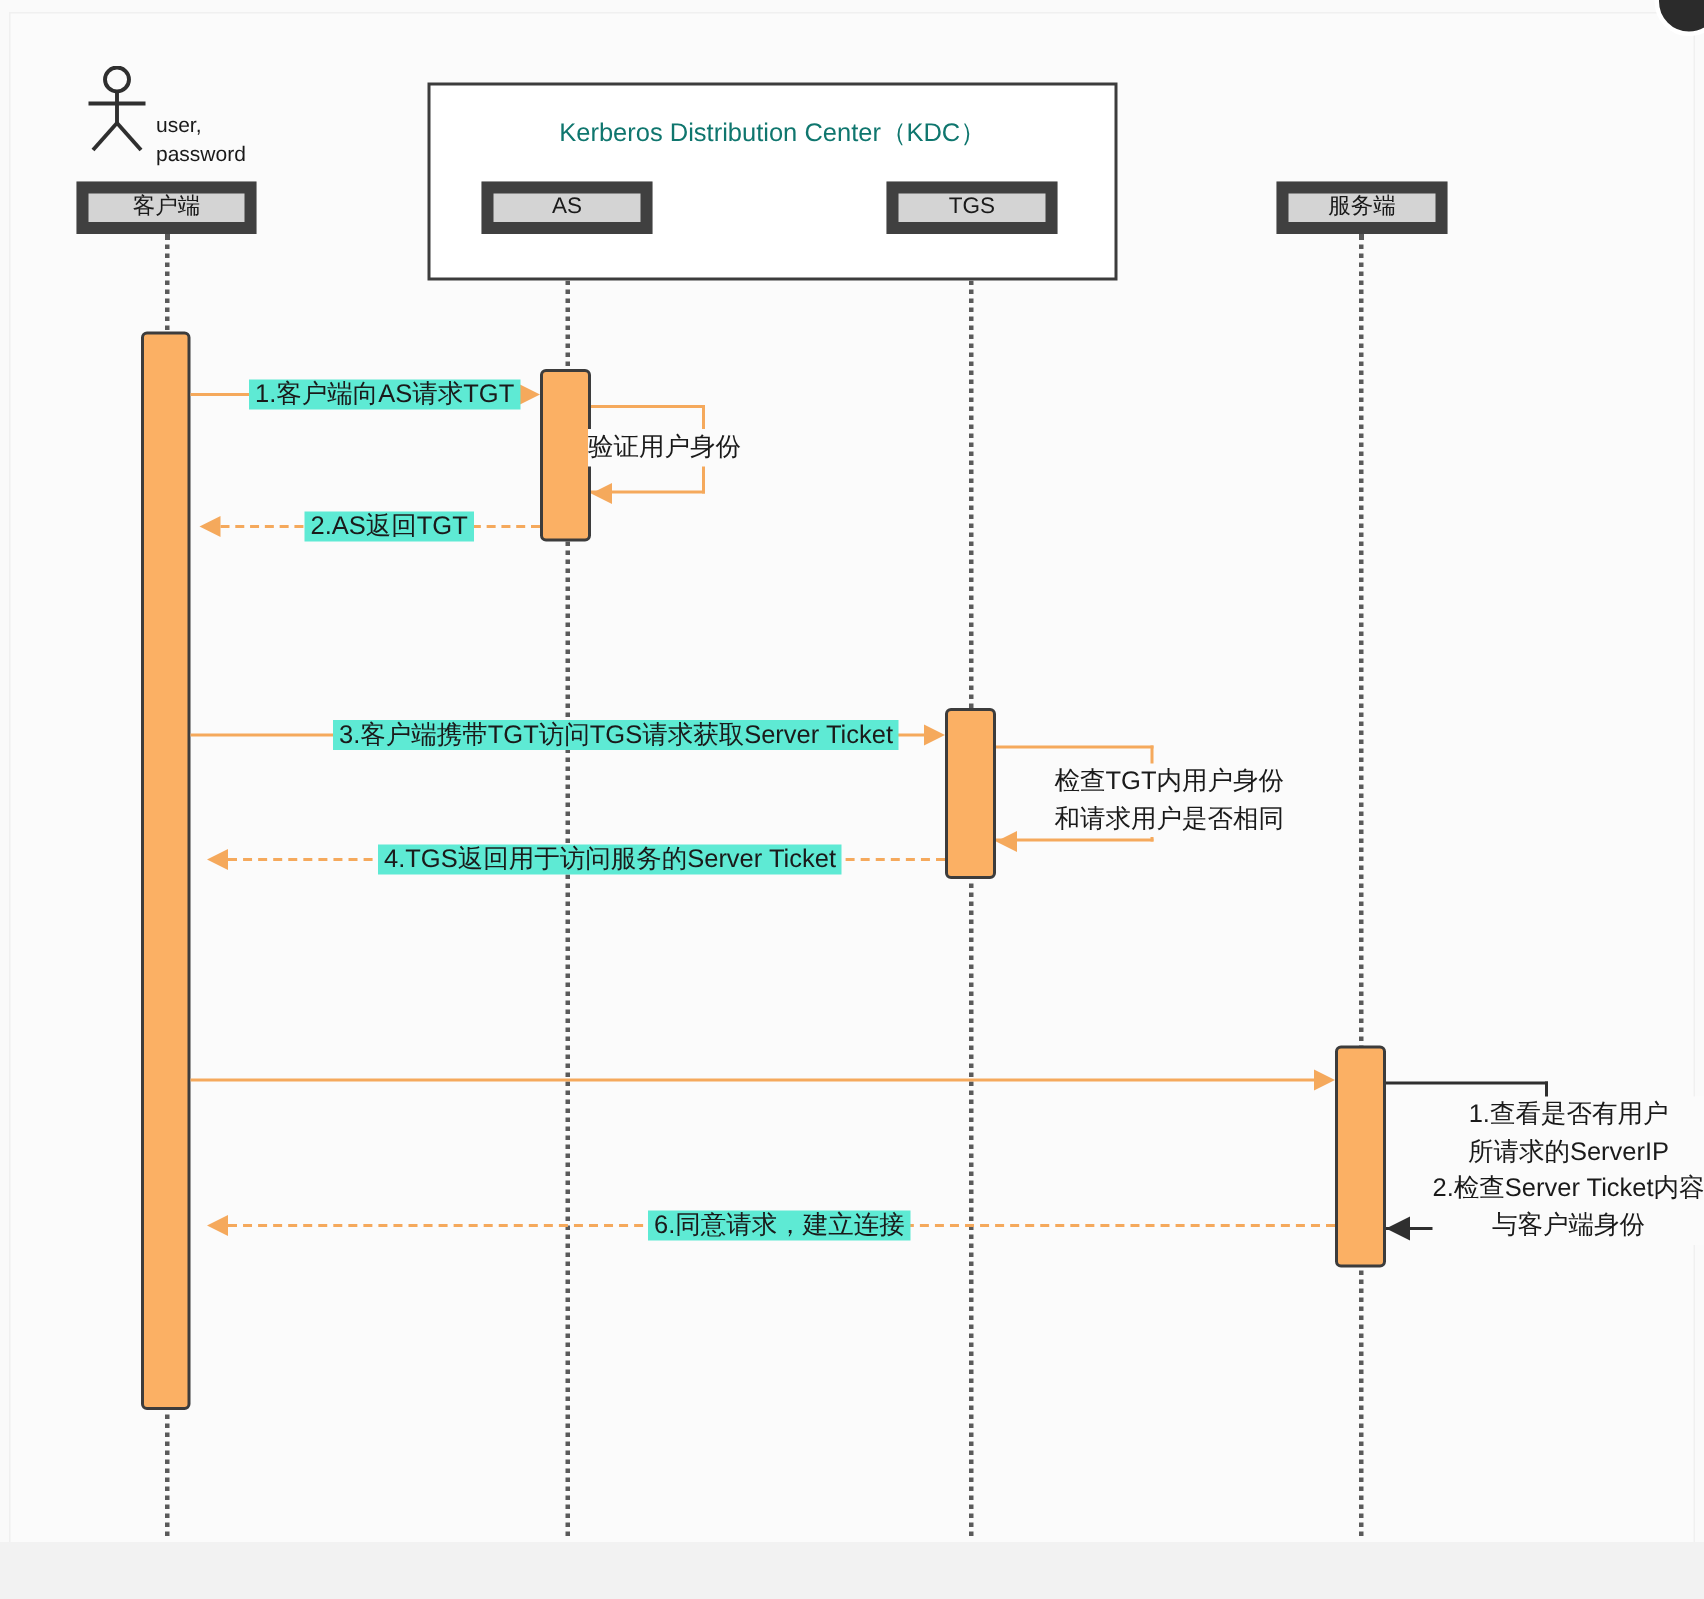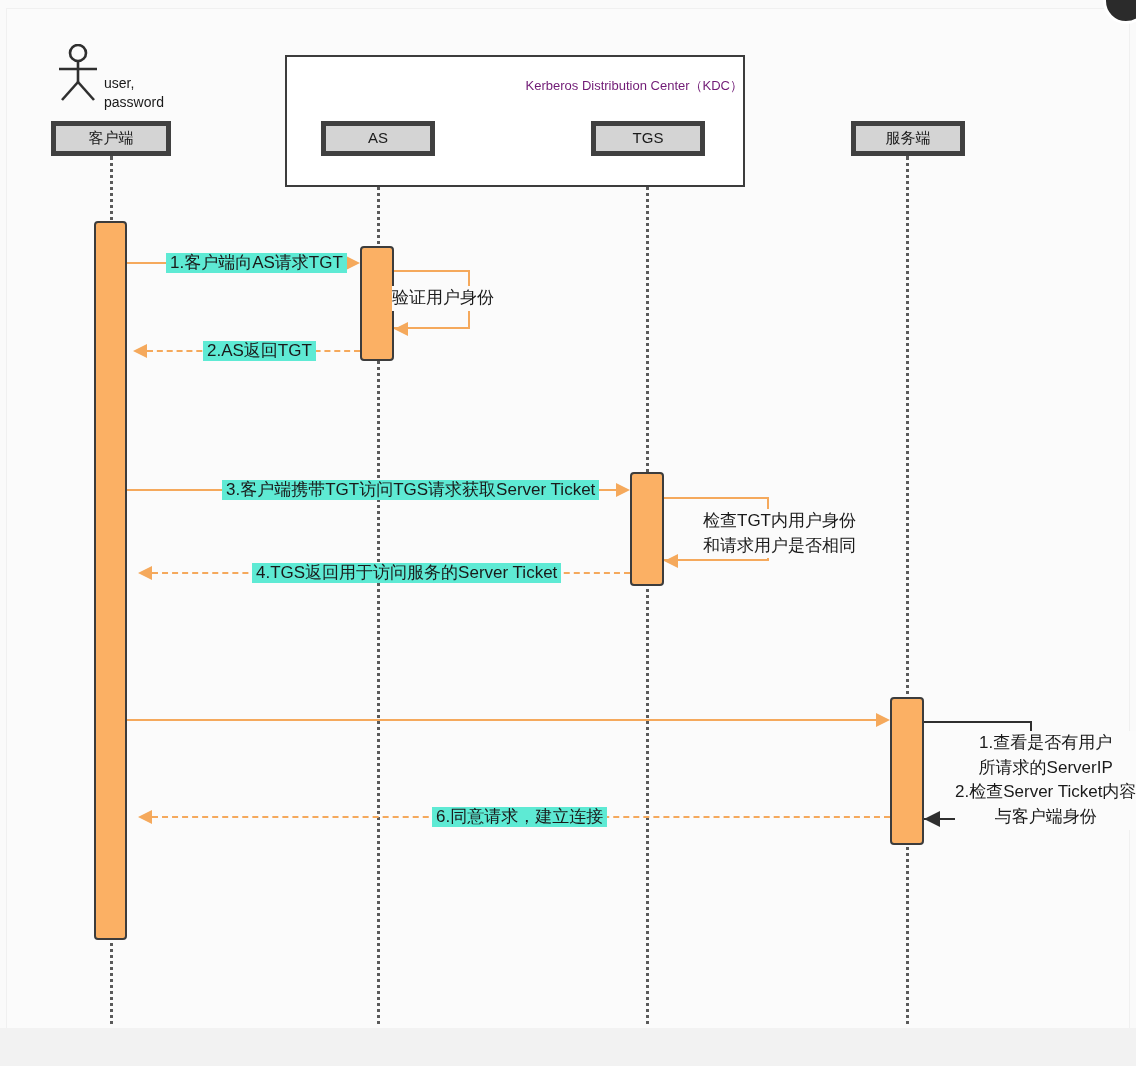--- a/index.html
+++ b/index.html
@@ -46,21 +46,21 @@
     position: absolute;
     width: 0;
     border-left: 3px dotted #5a5a5a;
   }
 
   
   .participant {
     position: absolute;
     box-sizing: border-box;
     background: #d4d4d4;
-    border: 5px solid #404040;
+    border: 8px solid #404040;
     color: #1a1a1a;
     font-size: 15px;
     display: flex;
     align-items: center;
     justify-content: center;
     text-align: right;
     line-height: 1.1;
   }
 
   
@@ -68,23 +68,23 @@
     position: absolute;
     box-sizing: border-box;
     background: #ffffff;
     border: 2px solid #3c3c3c;
   }
   #kdc-title {
     position: absolute;
     left: 0;
     top: 20px;
     width: 100%;
-    text-align: right;
-    font-size: 13px;
-    color: #701a75;
+    text-align: center;
+    font-size: 17px;
+    color: #0f766e;
   }
 
   
   #actor {
     position: absolute;
     left: 55px;
     top: 44px;
     width: 46px;
     height: 58px;
   }

